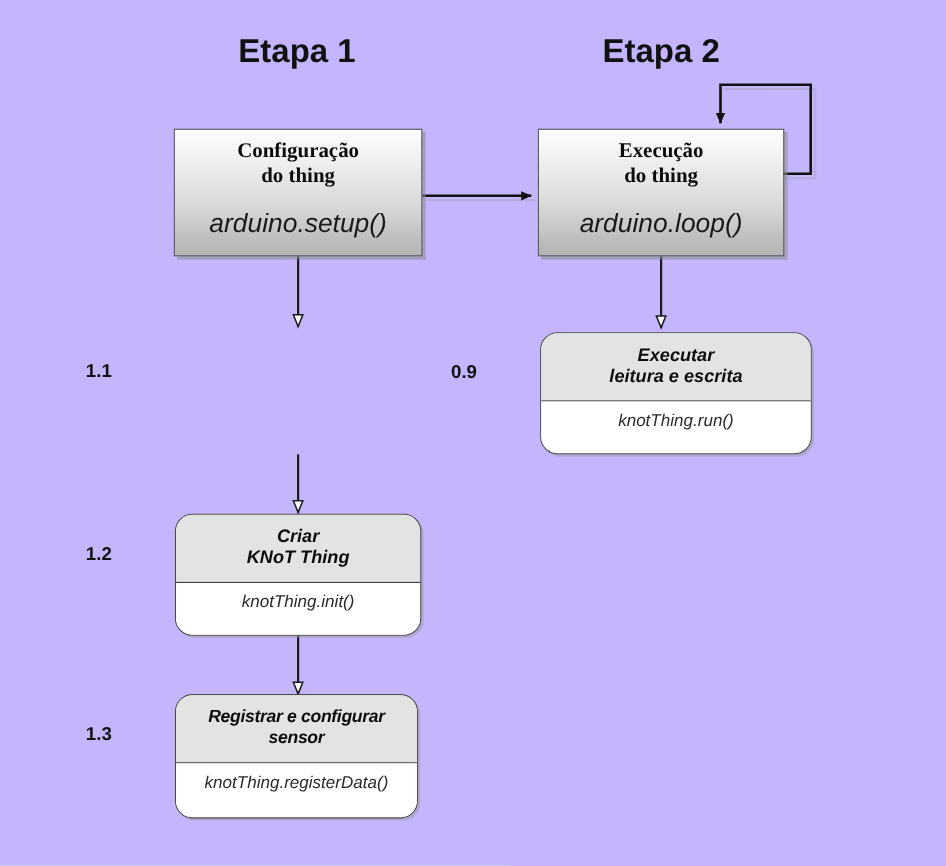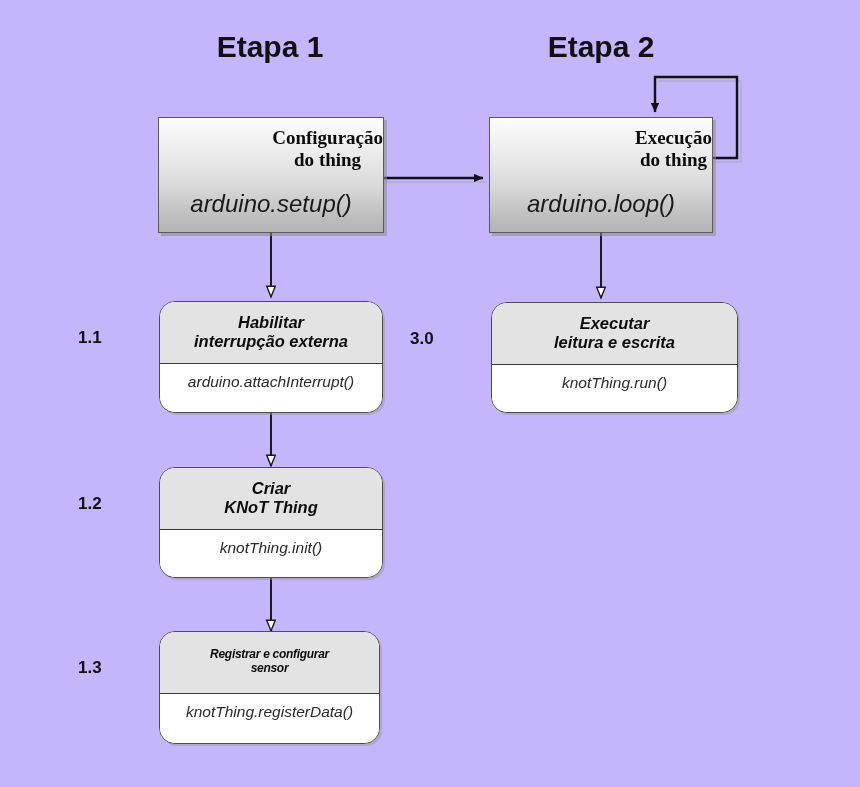--- a/index.html
+++ b/index.html
@@ -35,21 +35,21 @@
 
   
   .main-box {
     position: absolute;
     box-sizing: border-box;
     border: 1.6px solid #5a5a5a;
     background: linear-gradient(to bottom, #fdfdfd 0%, #f0f0f0 24%, #d9d9d9 60%, #bdbdbd 88%, #b4b4b4 100%);
     box-shadow: 3px 3px 0 0 rgba(140,140,140,0.55);
     display: flex;
     flex-direction: column;
-    align-items: flex-end;
+    align-items: center;
     justify-content: flex-start;
   }
   .main-box .mb-title {
     font-family: "Liberation Serif", serif;
     font-weight: bold;
     font-size: 19px;
     color: #0c0c0c;
     line-height: 1.18;
     text-align: center;
     margin-top: 9px;
@@ -113,21 +113,21 @@
     font-family: "Liberation Sans", sans-serif;
     font-style: italic;
     font-size: 15.5px;
     color: #2a2a2a;
     text-align: center;
     white-space: nowrap;
   }
 
   
   .sub-box.wide-head .sb-head-text {
-    font-size: 12px;
+    font-size: 16px;
     letter-spacing: -0.3px;
     font-style: italic;
   }
 
   
   .step-num {
     position: absolute;
     font-family: "Liberation Sans", sans-serif;
     font-weight: bold;
     font-size: 17px;
@@ -205,29 +205,20 @@
   <div class="main-box" style="left:489px; top:117px; width:224px; height:116px;">
     <div class="mb-title">
       <span>Execução</span><br>
       <span>do </span><span class="em">thing</span>
     </div>
     <div class="mb-code">arduino.loop()</div>
   </div>
 
   <div class="step-num" style="left:78px; top:328px; width:58px;">1.1</div>
 
-  <div class="sub-box" style="left:159px; top:301px; width:224px; height:112px;">
-    <div class="sb-head" style="height:54px;">
-      <span class="sb-head-text">Habilitar
-interrupção externa</span>
-    </div>
-    <div class="sb-body">
-      <span class="sb-body-text">arduino.attachInterrupt()</span>
-    </div>
-  </div>
 
   <div class="step-num" style="left:78px; top:494px; width:58px;">1.2</div>
 
   <div class="sub-box" style="left:159px; top:467px; width:224px; height:111px;">
     <div class="sb-head" style="height:54px;">
       <span class="sb-head-text">Criar
 KNoT Thing</span>
     </div>
     <div class="sb-body">
       <span class="sb-body-text">knotThing.init()</span>
@@ -239,21 +230,21 @@
   <div class="sub-box wide-head" style="left:159px; top:631px; width:221px; height:113px;">
     <div class="sb-head" style="height:54px;">
       <span class="sb-head-text">Registrar e configurar
 sensor</span>
     </div>
     <div class="sb-body">
       <span class="sb-body-text">knotThing.registerData()</span>
     </div>
   </div>
 
-  <div class="step-num" style="left:410px; top:329px; width:58px;">3.0</div>
+  <div class="step-num" style="left:410px; top:329px; width:58px;">0.9</div>
 
   <div class="sub-box" style="left:491px; top:302px; width:247px; height:111px;">
     <div class="sb-head" style="height:54px;">
       <span class="sb-head-text">Executar
 leitura e escrita</span>
     </div>
     <div class="sb-body">
       <span class="sb-body-text">knotThing.run()</span>
     </div>
   </div>

